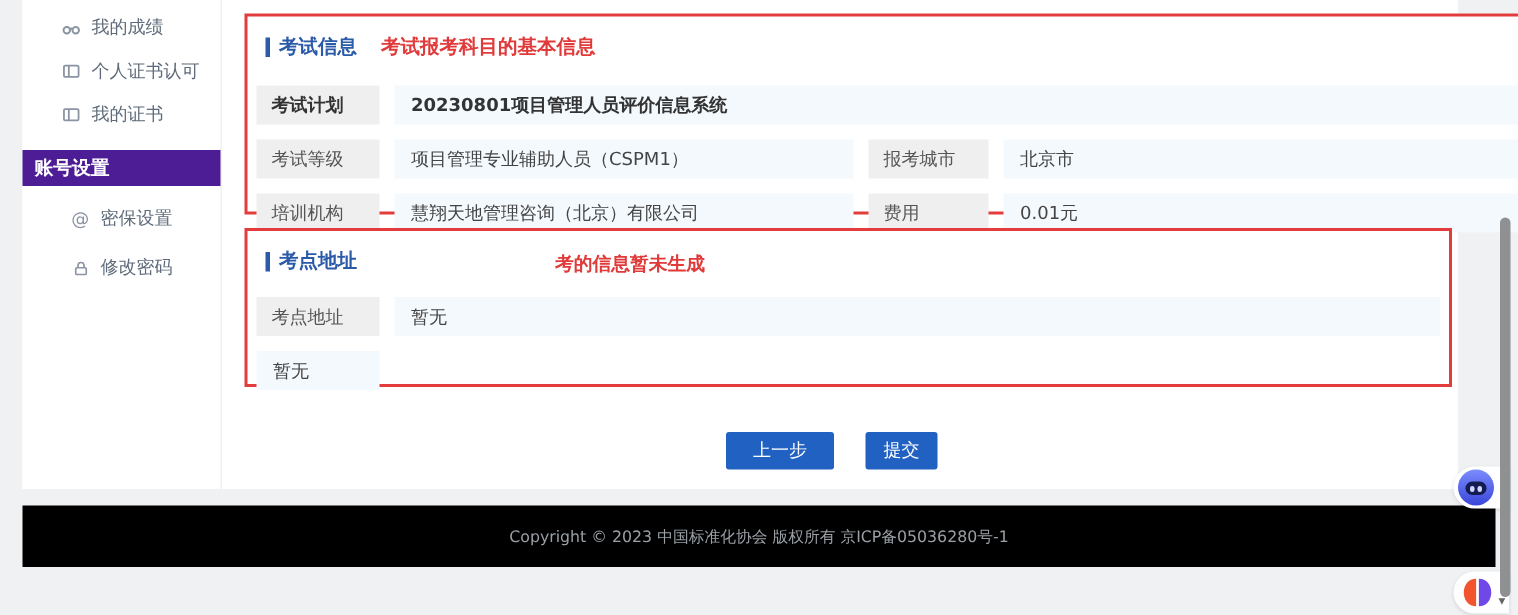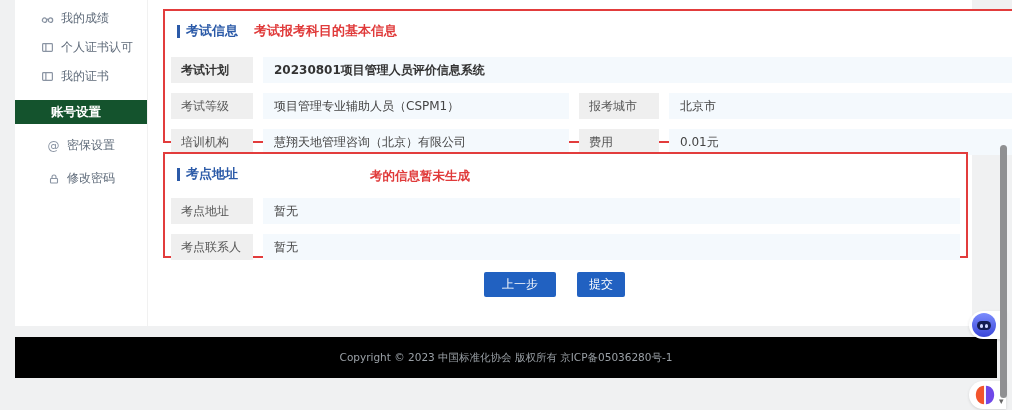--- a/index.html
+++ b/index.html
@@ -12,21 +12,21 @@
   }
   .wrapper { position:absolute; left:15px; top:0; width:957px; height:326px; background:#fff; }
 
   
   .sidebar { position:absolute; left:0; top:0; width:133px; height:100%; background:#fff; border-right:1px solid #f1f1f1; }
   .side-item { height:29px; display:flex; align-items:center; gap:7px; padding-left:26px; font-size:12px; color:#5f6b7a; cursor:pointer; }
   .side-item:first-child { margin-top:4px; }
   .side-item.sub { padding-left:32px; }
   .side-item.last { margin-top:4px; }
   .side-item .icn { width:13px; height:13px; flex:0 0 13px; display:inline-flex; align-items:center; justify-content:center; color:#8a94a3; font-size:12px; line-height:1; }
-  .side-item.active { height:24px; margin:9px 0 7px 0; padding-left:36px; background:#14532d; color:#fff; font-weight:bold; font-size:12.5px; }
+  .side-item.active { height:24px; margin:9px 0 7px 0; padding-left:8px; background:#4c1d95; color:#fff; font-weight:bold; font-size:12.5px; }
 
   
   .box { position:absolute; border:2px solid #e23c3c; background:#fff; }
   .box1 { left:148px; top:9px;  width:967px; height:134px; }
   .box2 { left:148px; top:152px; width:805px; height:106px; }
   .box-header { position:absolute; left:12px; top:11px; display:flex; align-items:center; }
   .blue-bar { width:3px; height:13px; background:#2b5aa8; margin-right:6px; }
   .box-title { font-size:13px; font-weight:bold; color:#2b5aa8; }
   .red-note { font-size:13px; font-weight:bold; color:#e03a3a; margin-left:16px;text-align:right; }
   .red-note2 { position:absolute; left:205px; top:14px; font-size:12.5px; font-weight:600; color:#e03a3a; }
@@ -34,21 +34,21 @@
   
   .tbl { position:absolute; left:6px; right:6px; display:grid; gap:10px; }
   .tbl1 { top:46px; grid-template-columns:82px 306px 80px 1fr; grid-auto-rows:26px; }
   .tbl2 { top:44px; grid-template-columns:82px 1fr; grid-auto-rows:26px; }
   .lbl { background:#efefef; color:#555; line-height:26px; padding-left:10px; white-space:nowrap; overflow:hidden; }
   .val { background:#f4f9fd; color:#444; line-height:26px; padding-left:11px; white-space:nowrap; overflow:hidden; }
   .bold { font-weight:bold; color:#333; }
   .span3 { grid-column:2 / 5; }
 
   
-  .btn { position:absolute; top:272px; height:25px; background:#2161c1; color:#fff; border:none; border-radius:2px; font-size:12px; font-family:inherit; cursor:pointer; }
+  .btn { position:absolute; top:288px; height:25px; background:#2161c1; color:#fff; border:none; border-radius:2px; font-size:12px; font-family:inherit; cursor:pointer; }
   .btn-prev { left:469px; width:72px; }
   .btn-submit { left:562px; width:48px; }
 
   
   .footer { position:absolute; left:15px; top:337px; width:982px; height:41px; background:#000000; display:flex; align-items:center; justify-content:center; }
   .footer span { font-size:10.5px; color:#9aa0a6; }
 
   
   .scrollbar { position:absolute; left:1000px; top:145px; width:7px; height:253px; background:#8f9092; border-radius:4px; }
   .scroll-arrow { position:absolute; left:999px; top:396px; font-size:9px; color:#666; }
@@ -137,21 +137,20 @@
 
   <section class="box box2">
     <div class="box-header">
       <span class="blue-bar"></span>
       <span class="box-title">考点地址</span>
     </div>
     <div class="red-note2">考的信息暂未生成</div>
     <div class="tbl tbl2">
       <div class="lbl">考点地址</div>
       <div class="val">暂无</div>
-      <div class="lbl">考点联系人</div>
       <div class="val">暂无</div>
     </div>
   </section>
 
   <button class="btn btn-prev">上一步</button>
   <button class="btn btn-submit">提交</button>
 </div>
 
 <footer class="footer">
   <span>Copyright © 2023 中国标准化协会 版权所有 京ICP备05036280号-1</span>

